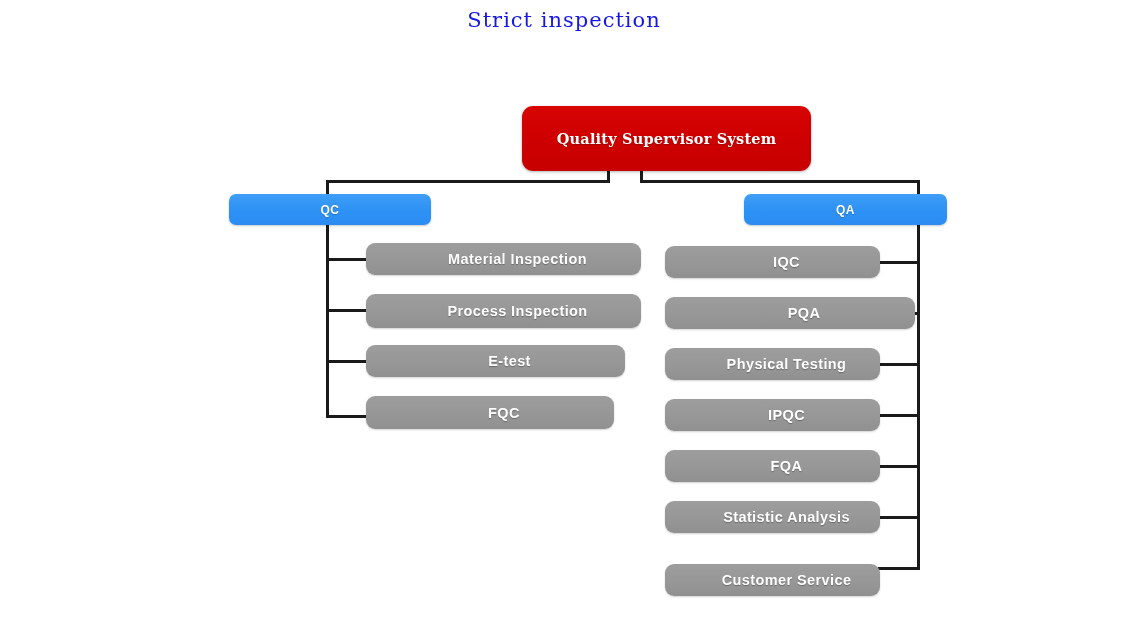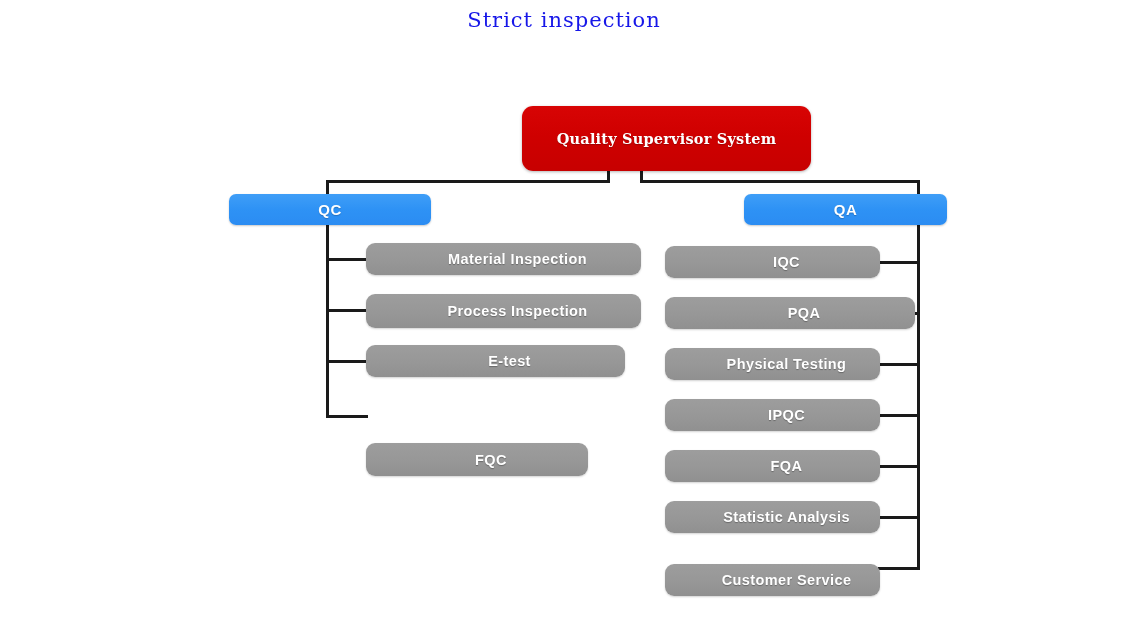--- a/index.html
+++ b/index.html
@@ -57,21 +57,21 @@
     letter-spacing: 0.2px;
     box-shadow: 0 1px 3px rgba(0,0,0,0.30);
     text-shadow: 0 1px 1px rgba(0,0,0,0.25);
   }
 
   .node-dept {
     border-radius: 7px;
     background: linear-gradient(180deg, #3f9ef7 0%, #2e92f5 50%, #2b8cf2 100%);
     color: #ffffff;
     font-weight: bold;
-    font-size: 15px;
+    font-size: 12px;
     letter-spacing: 0.6px;
     box-shadow: 0 1px 2px rgba(0,0,0,0.22);
     text-shadow: 0 1px 1px rgba(0,0,0,0.22);
     align-items: center;
   }
 
   .node-leaf {
     border-radius: 9px;
     background: linear-gradient(180deg, #9d9d9d 0%, #979797 55%, #909090 100%);
     color: #ffffff;
@@ -143,21 +143,21 @@
   </div>
 
   <div class="node node-leaf" style="left:366px; top:294px; width:275px; height:34px;">
     <span>Process Inspection</span>
   </div>
 
   <div class="node node-leaf" style="left:366px; top:345px; width:259px; height:32px;">
     <span>E-test</span>
   </div>
 
-  <div class="node node-leaf" style="left:366px; top:396px; width:222px; height:33px;margin-top:47px;">
+  <div class="node node-leaf" style="left:366px; top:396px; width:248px; height:33px;">
     <span>FQC</span>
   </div>
 
   <div class="node node-leaf" style="left:665px; top:246px; width:215px; height:32px;">
     <span>IQC</span>
   </div>
 
   <div class="node node-leaf" style="left:665px; top:297px; width:250px; height:32px;">
     <span>PQA</span>
   </div>

